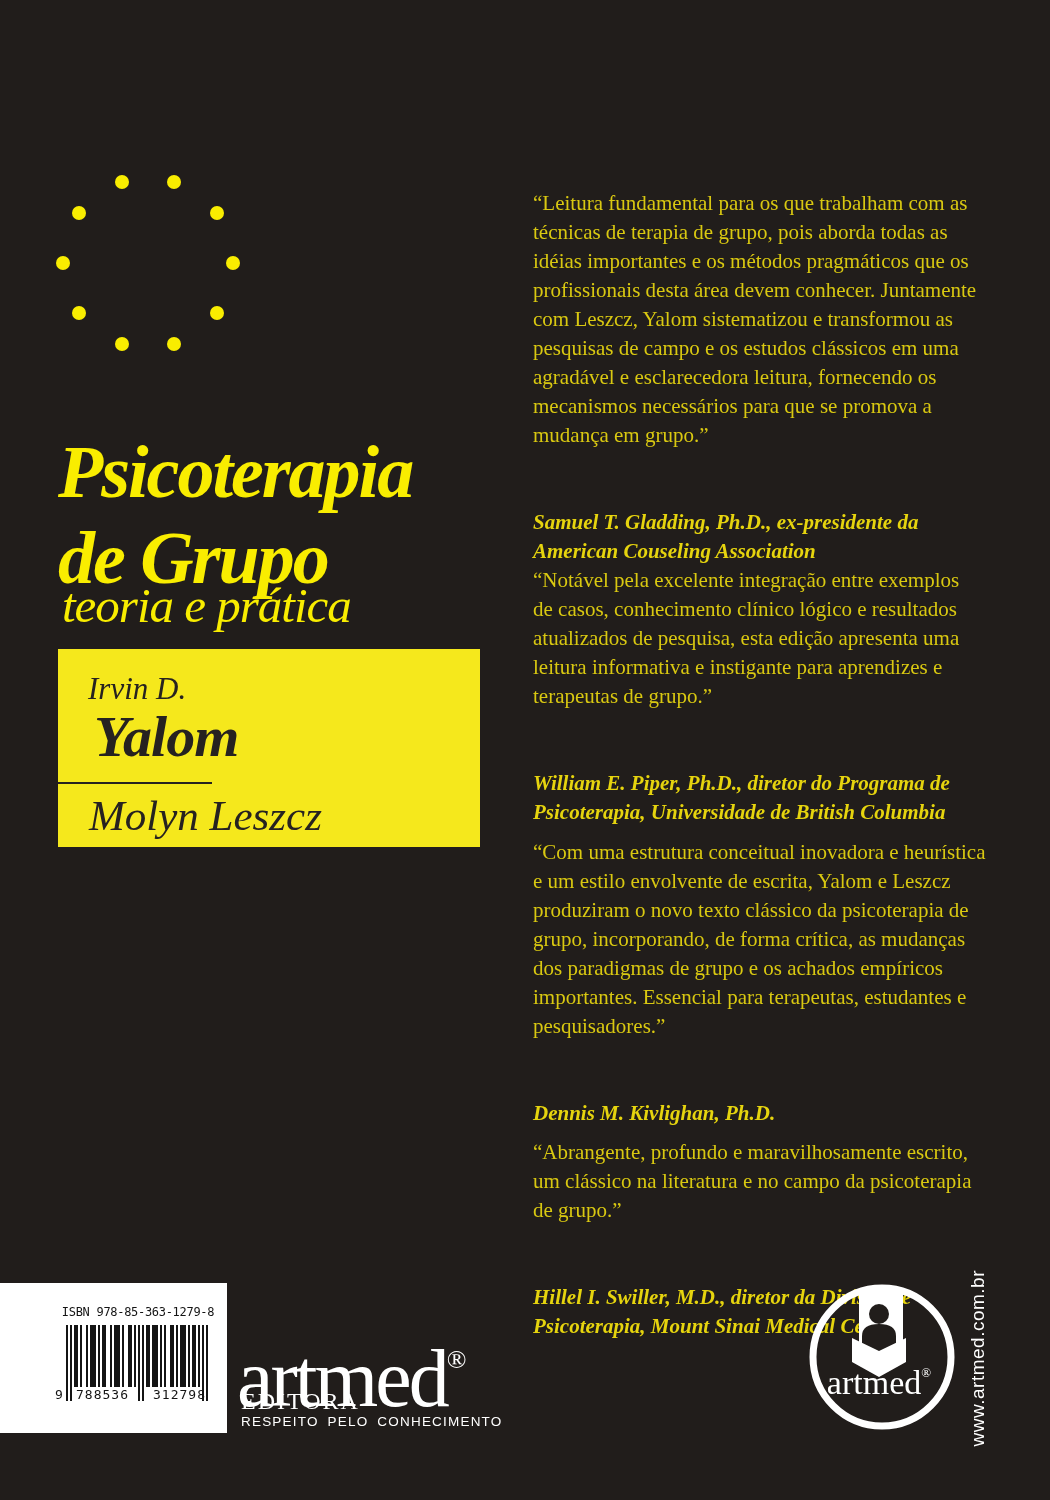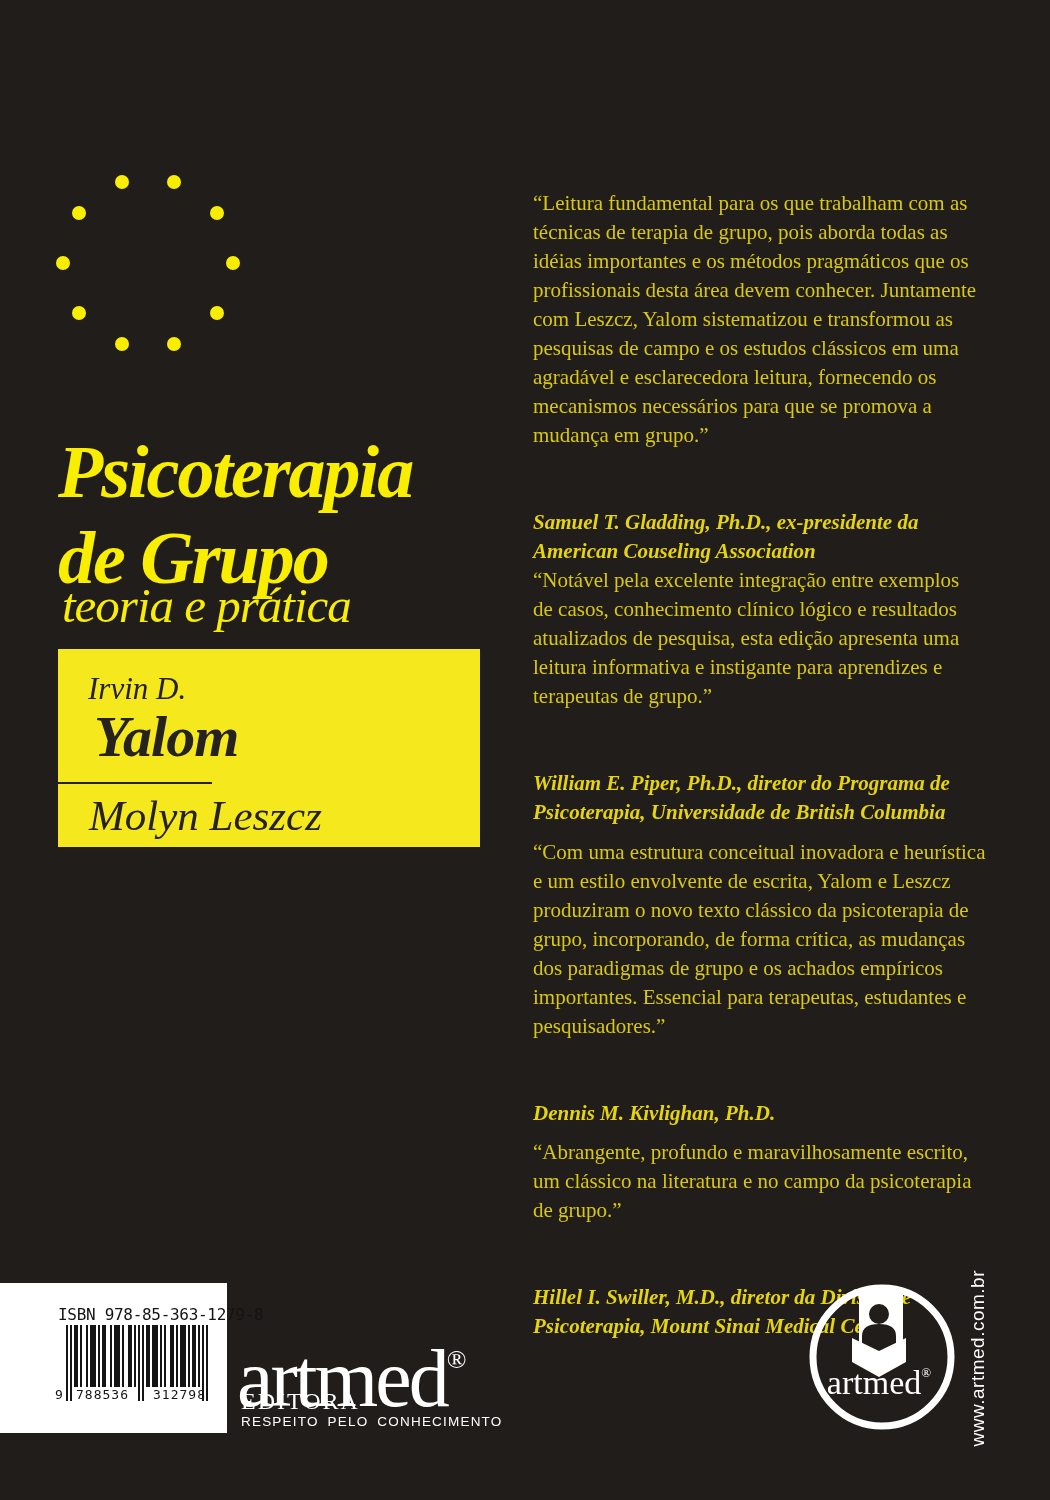--- a/index.html
+++ b/index.html
@@ -35,21 +35,21 @@
   .author-divider{position:absolute;left:0;top:133px;width:154px;height:2px;background:var(--box_text);}
   .coauthor{position:absolute;left:31px;top:148px;font-style:italic;font-size:43px;line-height:38px;}
   
   .quote{position:absolute;left:533px;width:520px;white-space:pre;
     font-size:21px;line-height:29px;color:var(--quote_yellow);}
   .quote .attr{font-weight:bold;font-style:italic;color:var(--attr_yellow);white-space:pre;}
   .q1{top:131px;} .q2{top:508px;} .q3{top:780px;} .q4{top:1080px;}
   
   .isbn-box{position:absolute;left:0;top:1283px;width:227px;height:150px;background:var(--white);}
   .isbn-label{position:absolute;left:58px;top:22px;width:160px;text-align:center;
-    font-family:"DejaVu Sans Mono",monospace;font-size:16px;letter-spacing:-0.3px;color:#141414;white-space:pre;}
+    font-family:"DejaVu Sans Mono",monospace;font-size:12px;letter-spacing:-0.3px;color:#141414;white-space:pre;}
   .barcode{position:absolute;left:66px;top:42px;width:142px;height:76px;}
   .barcode i{position:absolute;top:0;background:#141414;}
   .barcode i.short{height:62px;} .barcode i.guard{height:76px;}
   .bc-digit{position:absolute;top:104px;font-family:"DejaVu Sans Mono",monospace;
     font-size:13px;letter-spacing:1px;color:#141414;white-space:pre;}
   .bc-d0{left:55px;} .bc-d1{left:76px;} .bc-d2{left:144px;margin-left:9px;}
   .publisher-name{position:absolute;left:237px;top:1319px;color:var(--white);
     font-size:82px;line-height:82px;letter-spacing:-3px;white-space:pre;}
   .publisher-name sup{font-size:26px;letter-spacing:0;vertical-align:38px;}
   .publisher-type{position:absolute;left:241px;top:1388px;color:var(--white);

